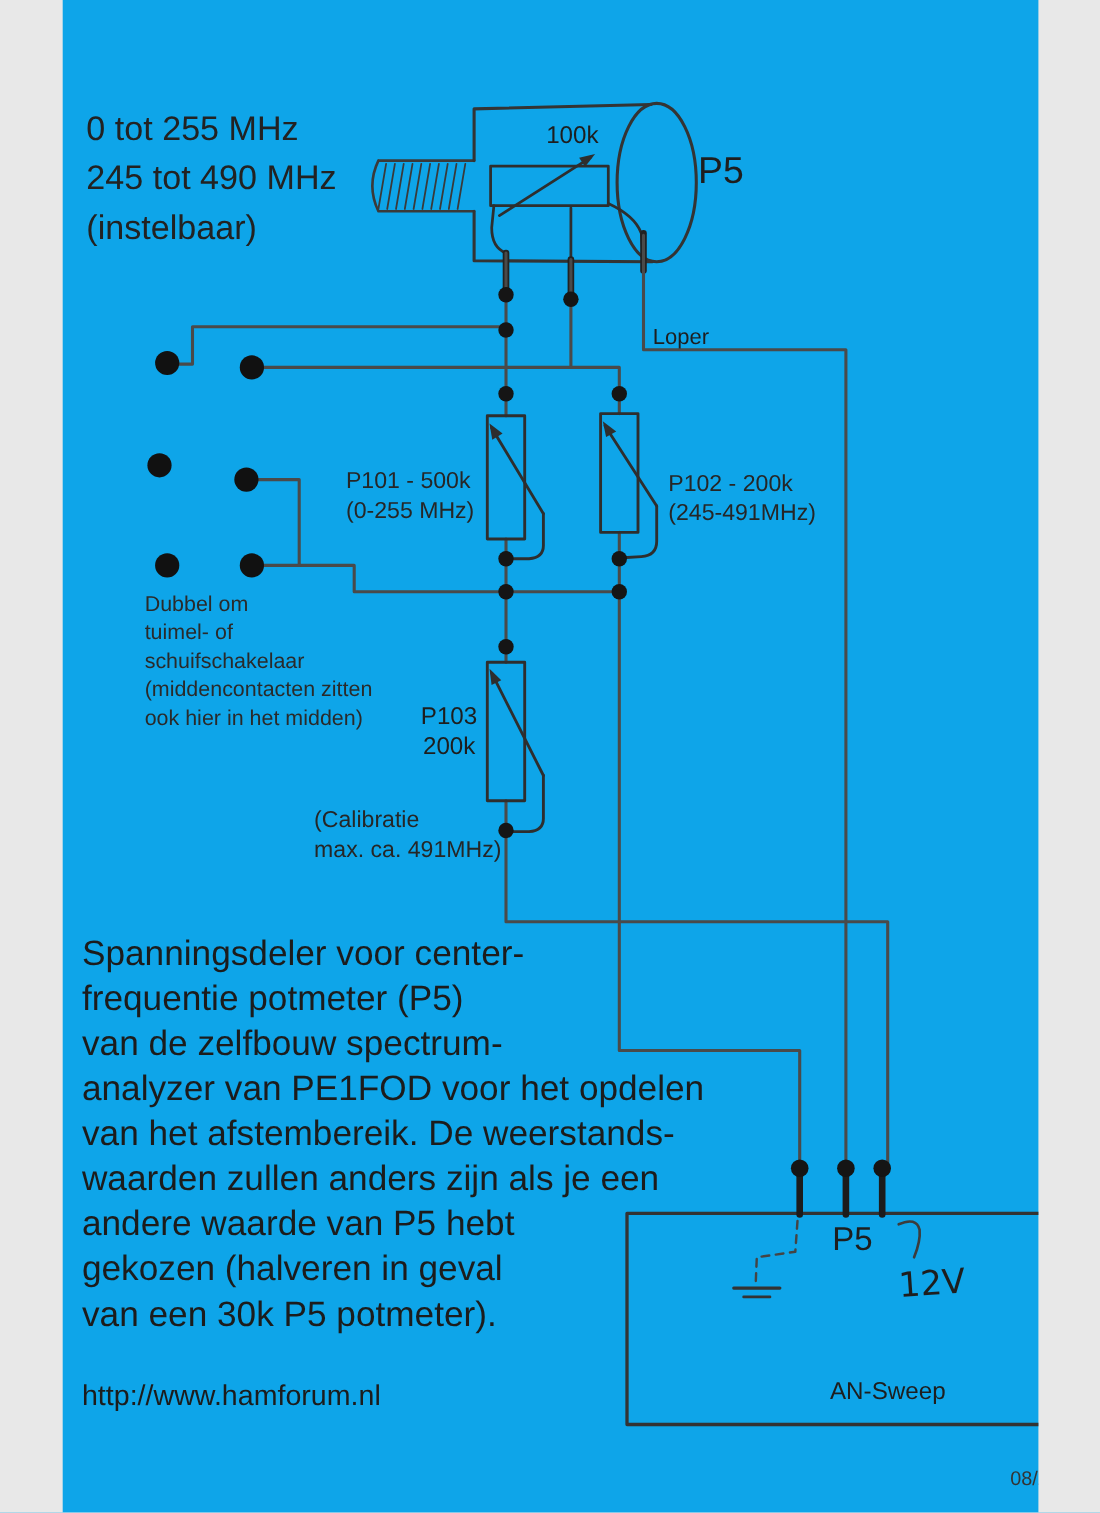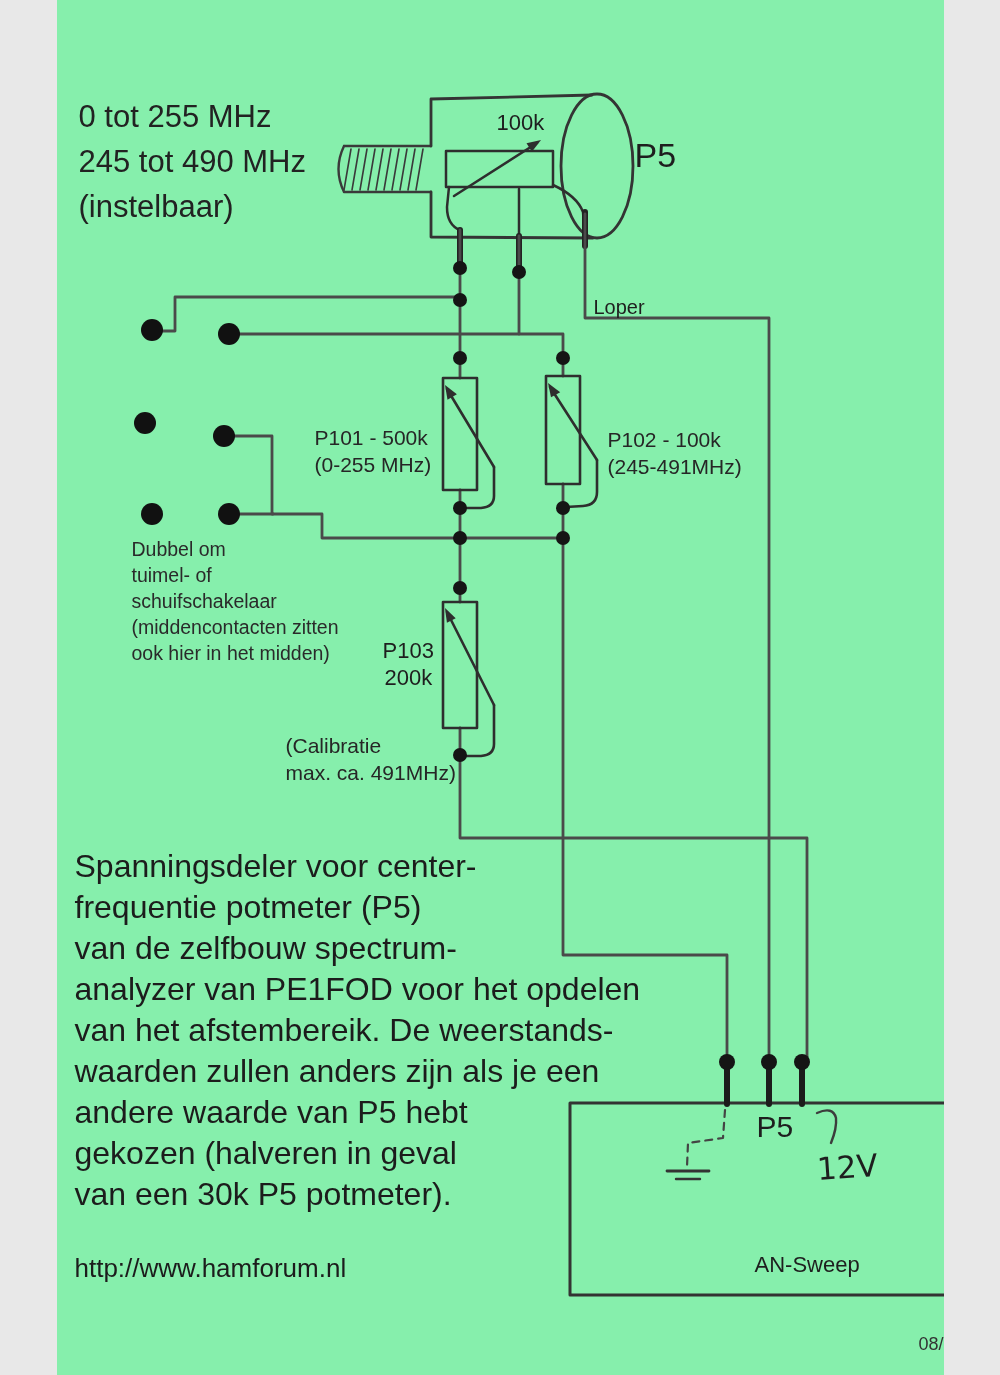--- a/index.html
+++ b/index.html
@@ -1,18 +1,18 @@
 <!DOCTYPE html>
 <html><head>
 <meta charset="utf-8">
 <style>
   html,body{margin:0;padding:0;background:#e8e8e8;}
   .page{
     position:relative;width:887px;height:1375px;margin:0 auto;
-    background:#86efac;color:#1e1e1e;overflow:hidden;
+    background:#0ea5e9;color:#1e1e1e;overflow:hidden;
     font-family:"Liberation Sans",sans-serif;
   }
   .label{position:absolute;white-space:nowrap;line-height:1.15;}
   .svgwrap{position:absolute;left:0;top:0;width:1000px;height:1375px;}
   .range-note{left:22px;top:94px;font-size:31px;line-height:45px;color:#222;}
   .small-note{font-size:19.5px;line-height:26px;color:#2a2a2a;}
   .comp-label{font-size:21px;line-height:27px;color:#262626;margin-top:32px;}
   .desc{left:18px;top:846px;font-size:32px;line-height:41px;color:#1c1c1c;}
   .url{left:18px;top:1254px;font-size:26px;color:#1c1c1c;}
   .credit{left:862px;top:1334px;font-size:18px;color:#333;}
@@ -146,21 +146,21 @@
   <div class="label" style="left:440px;top:110px;font-size:22px;">100k</div>
   <div class="label" style="left:578px;top:136px;font-size:34px;">P5</div>
   <div class="label" style="left:537px;top:296px;font-size:20px;text-align:center;">Loper</div>
 
   <div class="label comp-label" style="left:258px;top:392px;">
     <div>P101 - 500k</div>
     <div>(0-255 MHz)</div>
   </div>
 
   <div class="label comp-label" style="left:551px;top:394px;">
-    <div>P102 - 100k</div>
+    <div>P102 - 200k</div>
     <div>(245-491MHz)</div>
   </div>
 
   <div class="label small-note" style="left:75px;top:536px;">
     <div>Dubbel om</div>
     <div>tuimel- of</div>
     <div>schuifschakelaar</div>
     <div>(middencontacten zitten</div>
     <div>ook hier in het midden)</div>
   </div>

